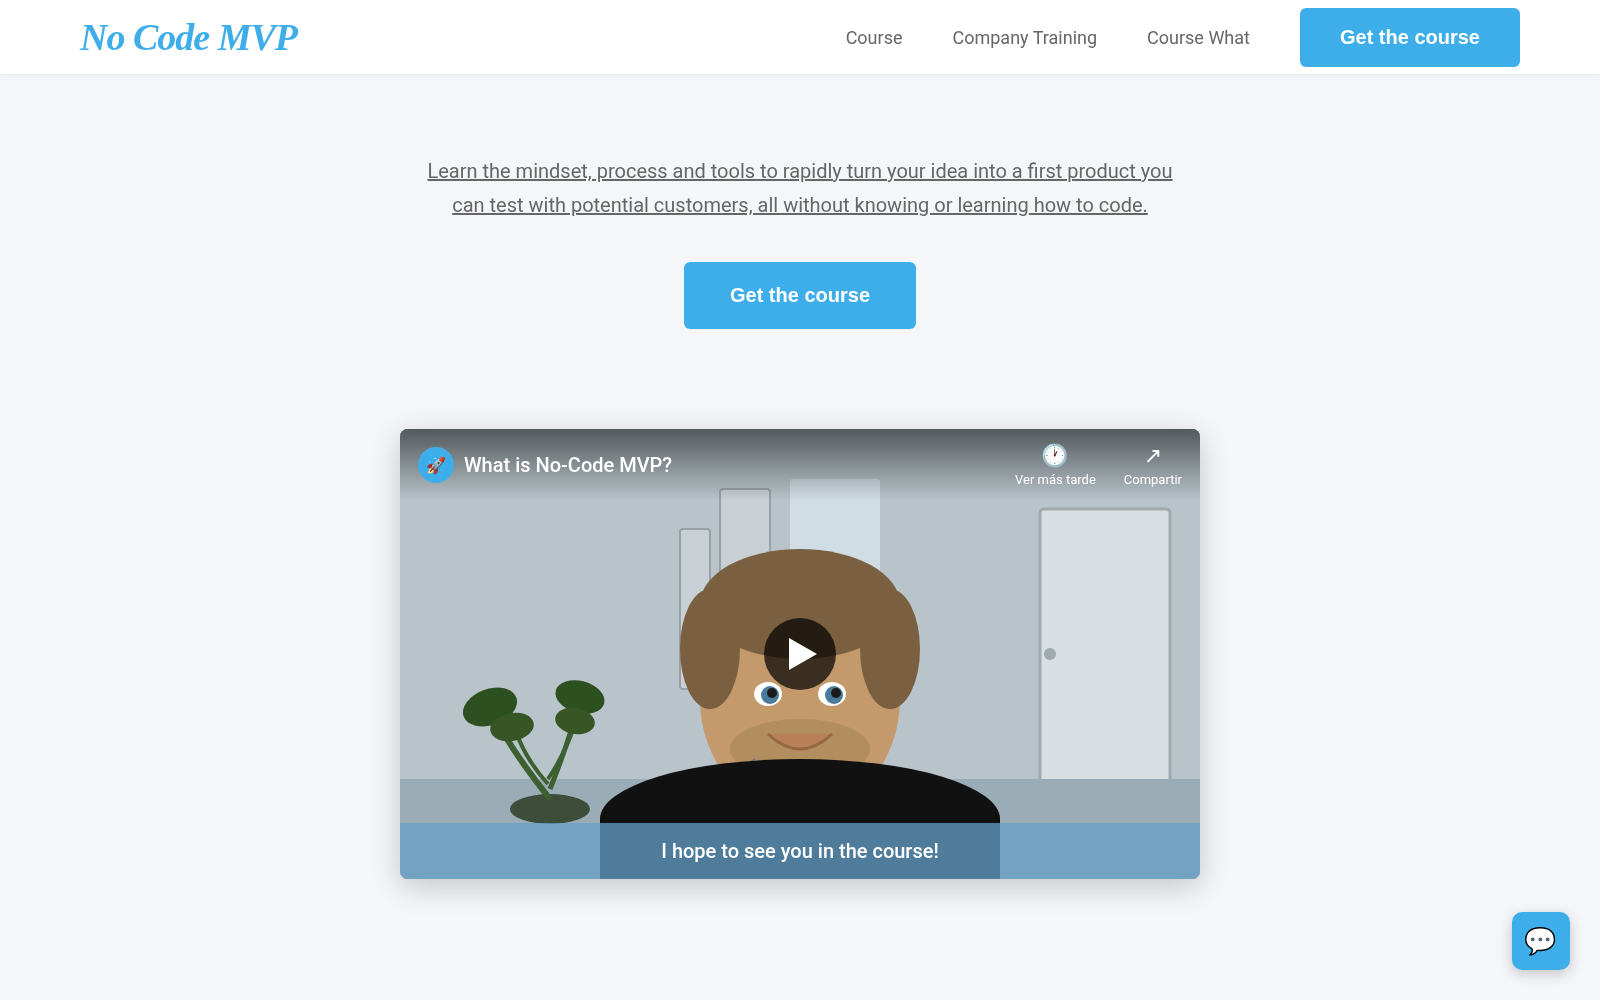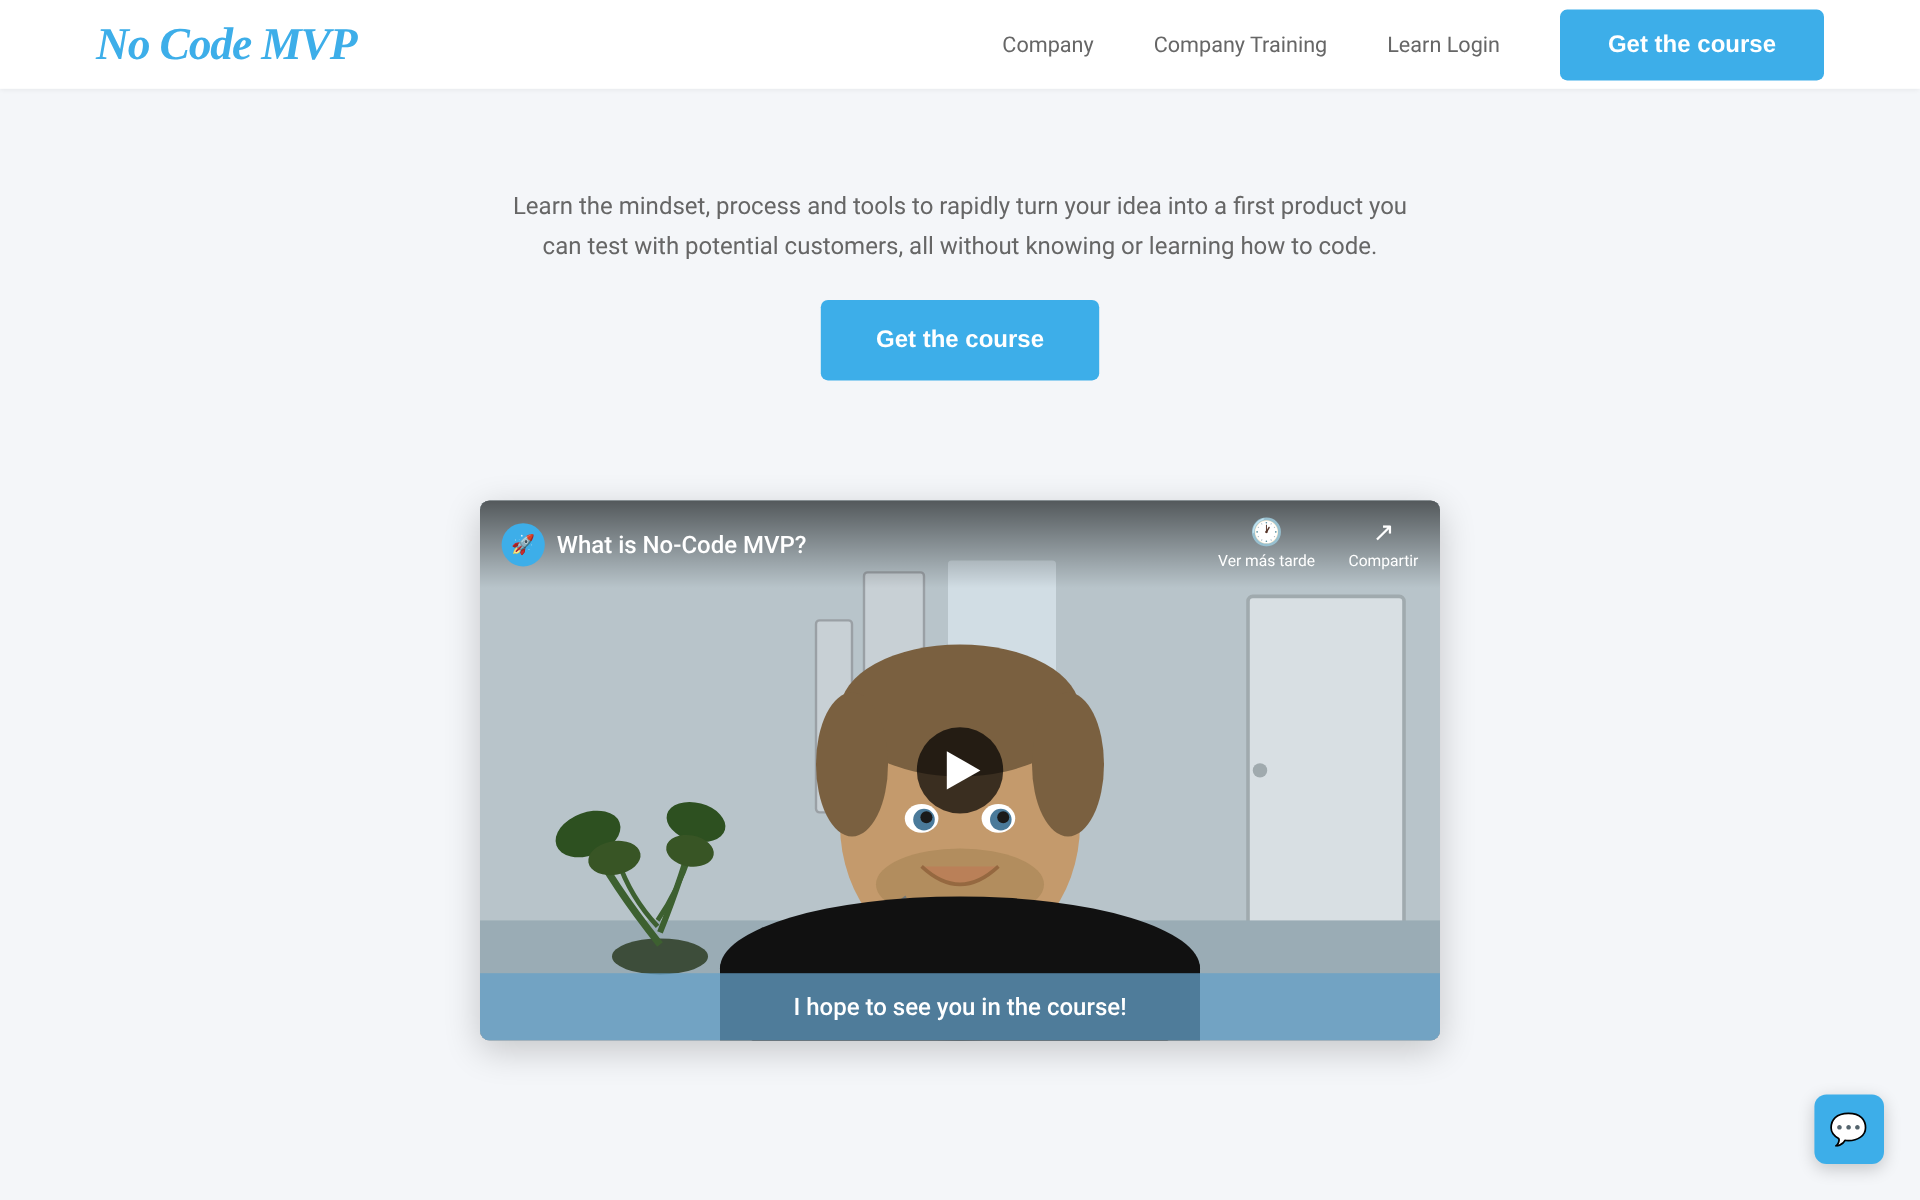--- a/index.html
+++ b/index.html
@@ -77,21 +77,22 @@
       background-color: #d6eaf8;
       border-radius: 4px;
       padding: 2px 6px;
     }
 
     .hero-subtitle {
       font-size: 20px;
       color: #666;
       line-height: 1.7;
       max-width: 780px;
-      margin: 0 auto 28px;
+      margin: 0 auto 40px;
+      text-decoration: underline;
     }
 
     .hero-buttons {
       display: flex;
       justify-content: center;
       gap: 20px;
       margin-bottom: 50px;
     }
 
     .btn-primary {
@@ -265,23 +266,23 @@
     }
   </style>
 </head>
 <body>
 
 <nav>
   <div>
     <span class="logo-text">No Code MVP</span>
   </div>
   <div class="nav-links">
-    <a class="nav-link">Company</a>
+    <a class="nav-link">Course</a>
     <a class="nav-link">Company Training</a>
-    <a class="nav-link">Learn Login</a>
+    <a class="nav-link">Course What</a>
     <button class="nav-cta">Get the course</button>
   </div>
 </nav>
 
 <section>
   <div class="hero">
     <p class="hero-subtitle">Learn the mindset, process and tools to rapidly turn your idea into a first product you can test with potential customers, all without knowing or learning how to code.</p>
     <div class="hero-buttons">
       <button class="btn-primary">Get the course</button>
     </div>

